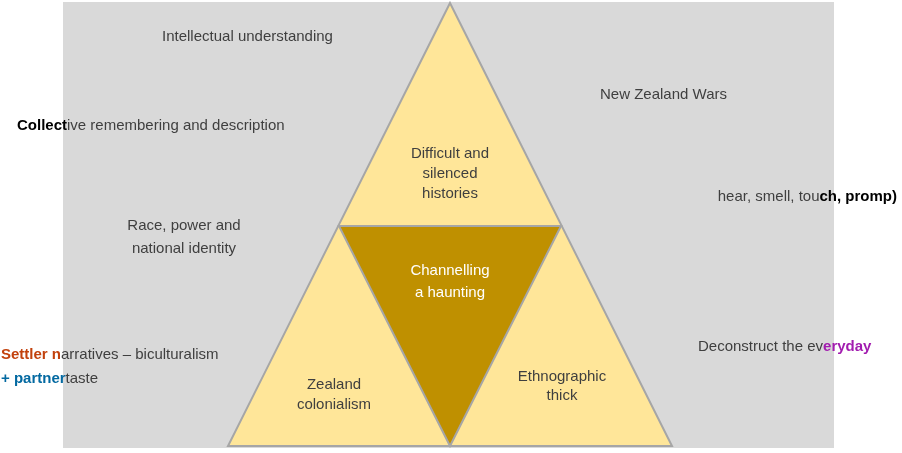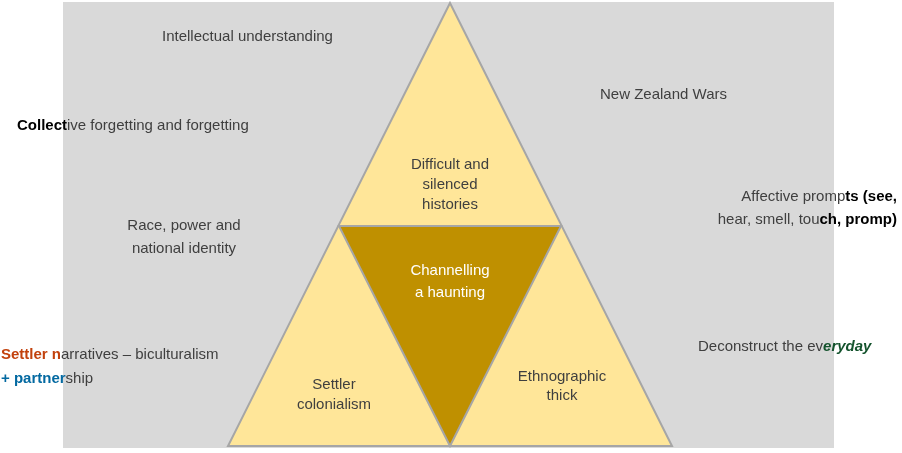--- a/index.html
+++ b/index.html
@@ -53,63 +53,60 @@
   <svg class="diagram" width="902" height="453" viewBox="0 0 902 453">
     <polygon points="450,3 228,446 672,446" stroke-width="2" stroke-linejoin="miter" fill="#FFE699" stroke="#A6A6A6"></polygon>
     <polygon points="339,226 561,226 450,446" stroke-width="2" stroke-linejoin="miter" fill="#BF9000" stroke="#A6A6A6"></polygon>
   </svg>
 
   <div class="lbl" style="left:162px; top:24px;">Intellectual understanding</div>
 
   <div class="lbl" style="left:600px; top:82px;">New Zealand Wars</div>
 
   <div class="lbl" style="left:17px; top:113px;">
-    <span class="b" style="color: rgb(0, 0, 0);">Collect</span><span>ive forgetting and forgetting</span>
+    <span class="b" style="color: rgb(0, 0, 0);">Collect</span><span>ive remembering and description</span>
   </div>
 
   <div class="lbl" style="left:109px; top:213px; width:150px; text-align:center;">
     <div>Race, power and</div>
     <div>national identity</div>
   </div>
 
   <div class="lbl" style="left:1px; top:342px; line-height:24px;">
     <div>
       <span class="b" style="color: #c2410c;">Settler n</span><span>arratives – biculturalism</span>
     </div>
     <div>
-      <span class="b" style="color: #0369a1;">+ partner</span><span>ship</span>
+      <span class="b" style="color: #0369a1;">+ partner</span><span>taste</span>
     </div>
   </div>
 
   <div class="lbl" style="right:5px; top:184px; text-align:right;">
-    <div>
-      <span>Affective promp</span><span class="b" style="color: rgb(0, 0, 0);">ts (see,</span>
-    </div>
     <div>
       <span>hear, smell, tou</span><span class="b" style="color: rgb(0, 0, 0);">ch, promp)</span>
     </div>
   </div>
 
   <div class="lbl" style="left:698px; top:334px;">
-    <span>Deconstruct the ev</span><span class="b" style="color: #14532d; font-style: italic;">eryday</span>
+    <span>Deconstruct the ev</span><span class="b" style="color: #a21caf;">eryday</span>
   </div>
 
-  <div class="tri-lbl" style="left:375px; top:154px; width:150px;">
+  <div class="tri-lbl" style="left:375px; top:143px; width:150px;">
     <div>Difficult and</div>
     <div>silenced</div>
     <div>histories</div>
   </div>
 
   <div class="tri-lbl" style="left: 375px; top: 259px; width: 150px; line-height: 22px; color: rgb(255, 255, 255);">
     <div>Channelling</div>
     <div>a haunting</div>
   </div>
 
   <div class="tri-lbl" style="left:264px; top:374px; width:140px;">
-    <div>Settler</div>
+    <div>Zealand</div>
     <div>colonialism</div>
   </div>
 
   <div class="tri-lbl" style="left:492px; top:366px; width:140px; line-height:19px;">
     <div>Ethnographic</div>
     <div>thick</div>
   </div>
 
 </div>
 

